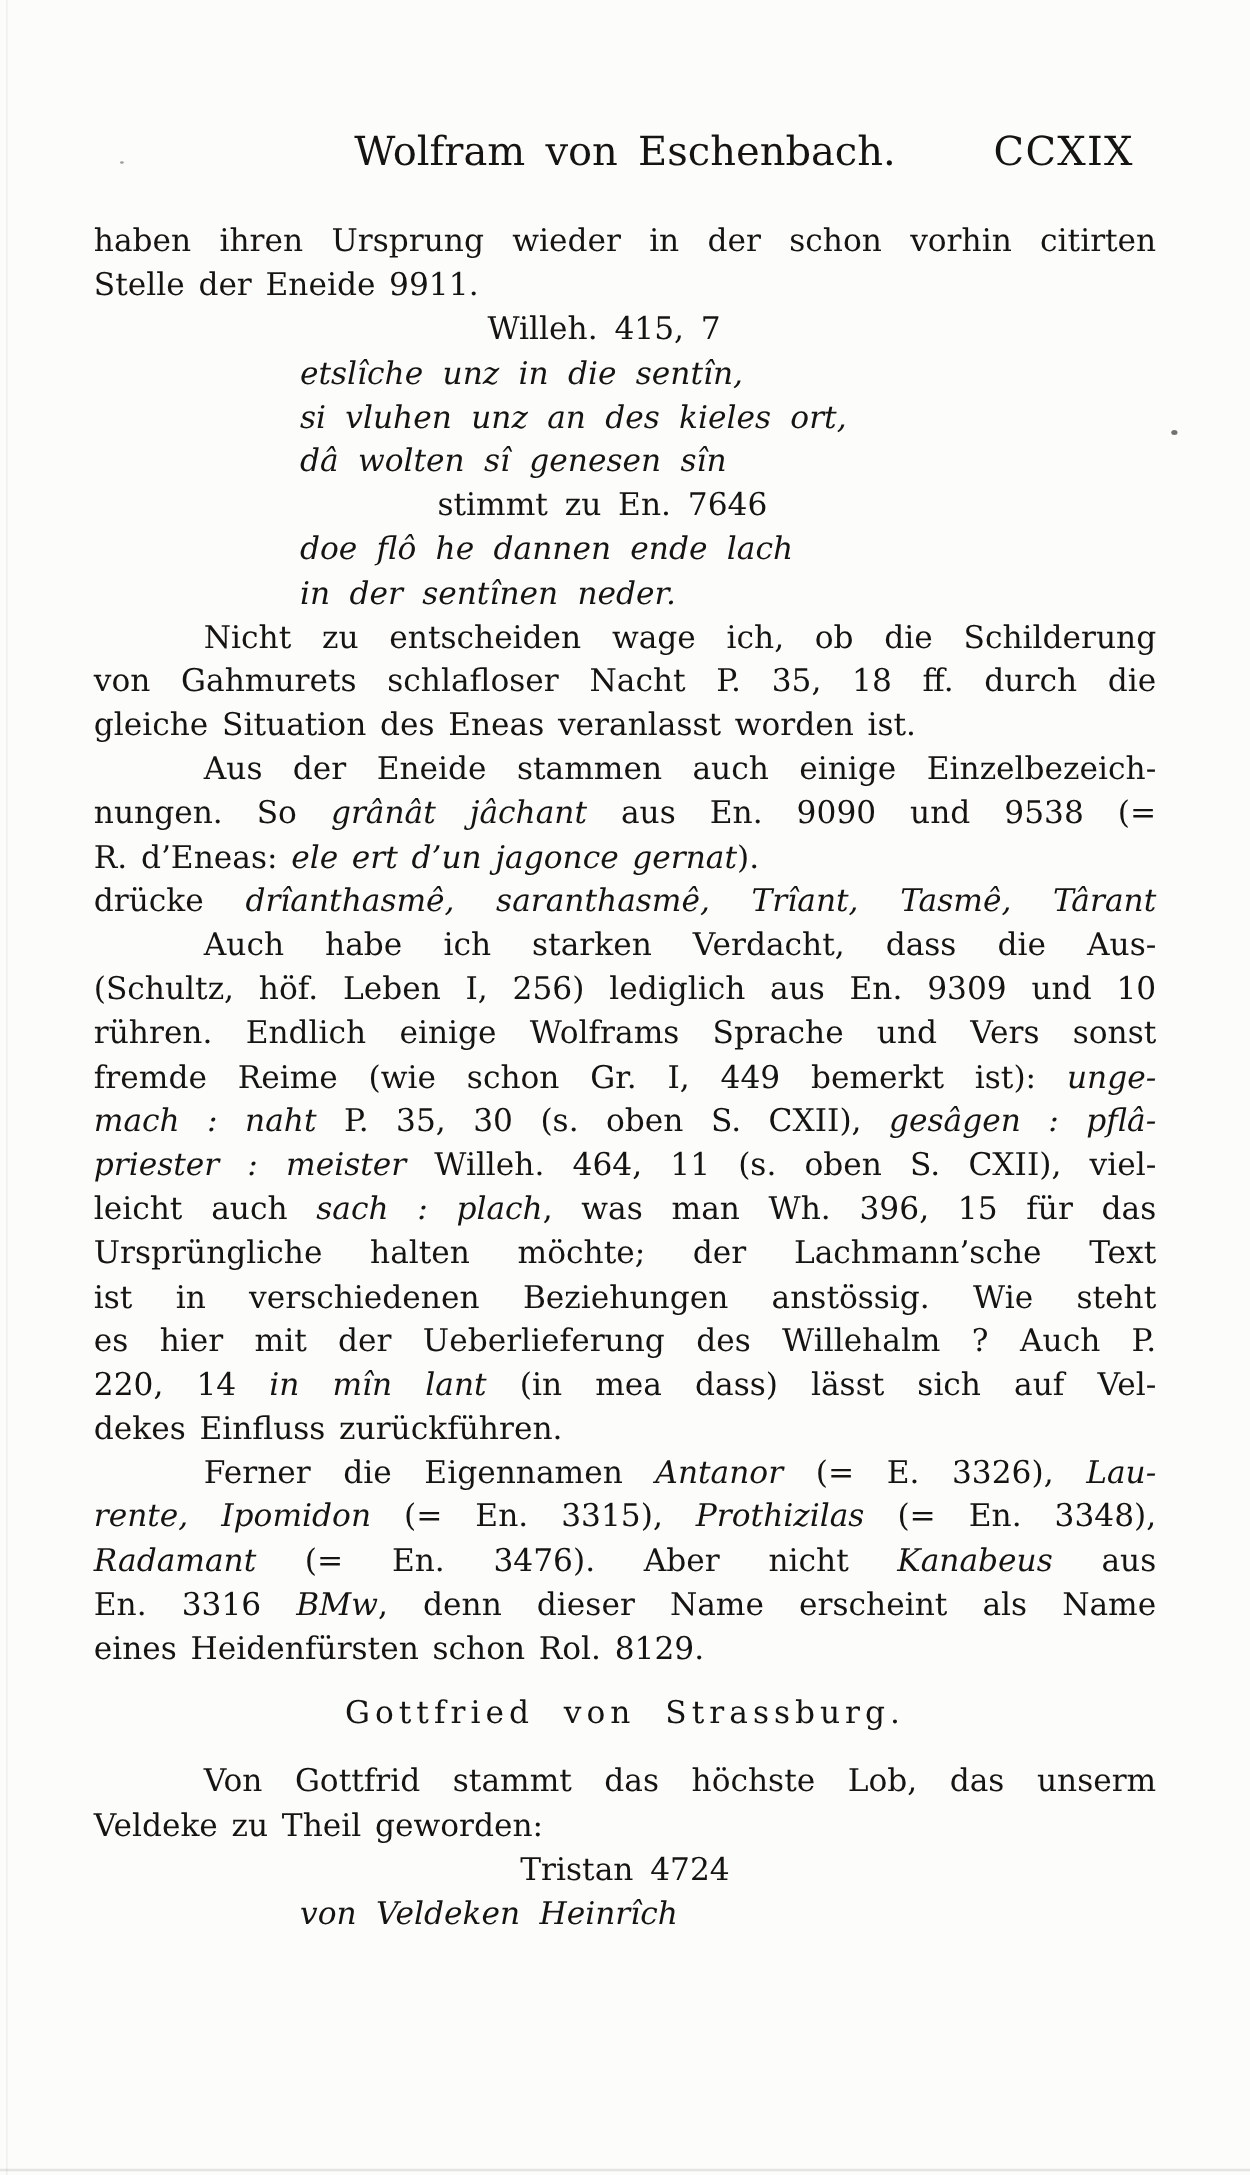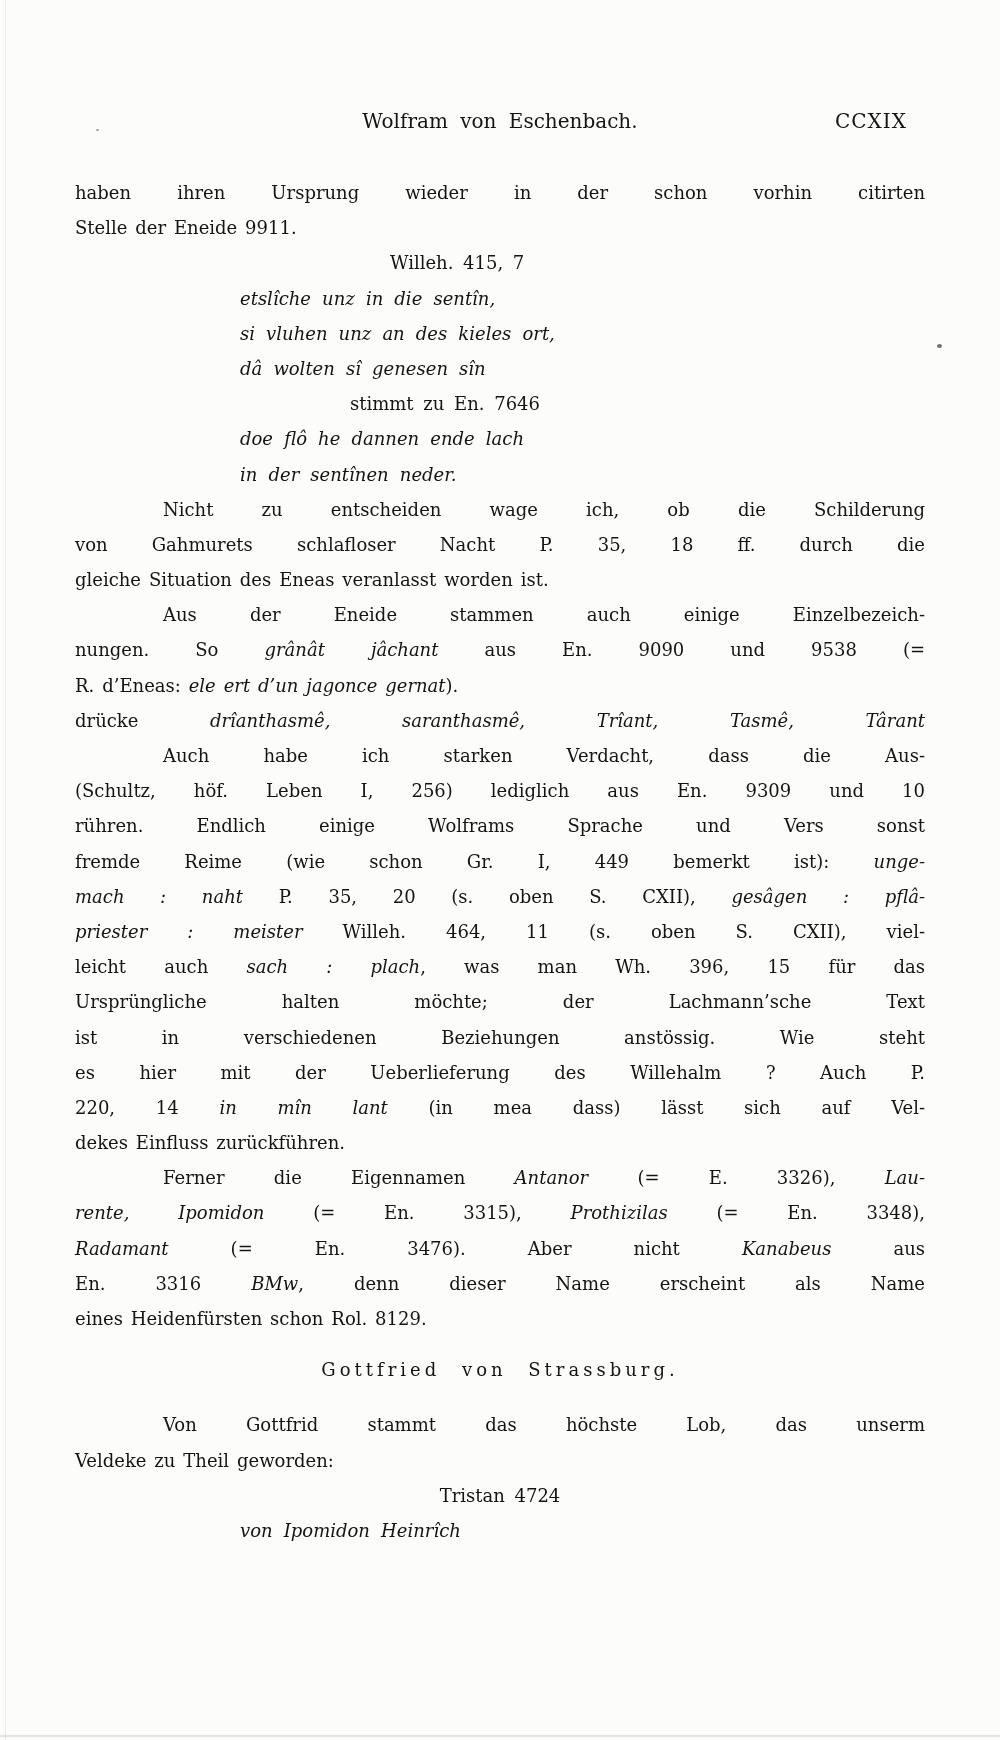--- a/index.html
+++ b/index.html
@@ -30,36 +30,36 @@
   .speck-2 { left: 937px; top: 344px; width: 5px; height: 4px; background: rgba(40,40,40,0.65); }
 
   
   .running-head {
     position: absolute;
     top: 104px;
     left: 75px;
     width: 850px;
     height: 35px;
     line-height: 35px;
-    font-size: 20px;
+    font-size: 32px;
     word-spacing: 6px;
   }
   .running-title { display: block; text-align: center; }
   .running-pageno {
     position: absolute; right: 18px; top: 0;
     letter-spacing: 1px;
   }
 
   
   .page-body {
     position: absolute;
     top: 175px;
     left: 75px;
     width: 850px;
-    font-size: 18px;
+    font-size: 25px;
   }
   .line {
     line-height: 35.2px;
     height: 35.2px;
     white-space: nowrap;
     word-spacing: 0.12em;
   }
   .line.j  { white-space: normal; text-align: justify; text-align-last: justify; }
   .line.l  { text-align: left; }
   .line.ind { text-indent: 88px; }
@@ -102,32 +102,32 @@
       <div class="line j"><span>von Gahmurets schlafloser Nacht P. 35, 18 ff. durch die</span></div>
       <div class="line l"><span>gleiche Situation des Eneas veranlasst worden ist.</span></div>
       <div class="line j ind"><span>Aus der Eneide stammen auch einige Einzelbezeich-</span></div>
       <div class="line j"><span>nungen.  So </span><span class="it">grânât jâchant</span><span> aus En. 9090 und 9538 (=</span></div>
       <div class="line l"><span>R. d’Eneas: </span><span class="it">ele ert d’un jagonce gernat</span><span>).</span></div>
       <div class="line j"><span>drücke </span><span class="it">drîanthasmê, saranthasmê, Trîant, Tasmê, Târant</span></div>
       <div class="line j ind"><span>Auch habe ich starken Verdacht, dass die Aus-</span></div>
       <div class="line j"><span>(Schultz, höf. Leben I, 256) lediglich aus En. 9309 und 10</span></div>
       <div class="line j"><span>rühren.  Endlich einige Wolframs Sprache und Vers sonst</span></div>
       <div class="line j"><span>fremde Reime (wie schon Gr. I, 449 bemerkt ist): </span><span class="it">unge-</span></div>
-      <div class="line j"><span class="it">mach : naht</span><span> P. 35, 20 (s. oben S. CXII), </span><span class="it">gesâgen : pflâ-</span></div>
+      <div class="line j"><span class="it">mach : naht</span><span> P. 35, 30 (s. oben S. CXII), </span><span class="it">gesâgen : pflâ-</span></div>
       <div class="line j"><span class="it">priester : meister</span><span> Willeh. 464, 11 (s. oben S. CXII), viel-</span></div>
       <div class="line j"><span>leicht auch </span><span class="it">sach : plach</span><span>, was man Wh. 396, 15 für das</span></div>
       <div class="line j"><span>Ursprüngliche halten möchte; der Lachmann’sche Text</span></div>
       <div class="line j"><span>ist in verschiedenen Beziehungen anstössig.  Wie steht</span></div>
       <div class="line j"><span>es hier mit der Ueberlieferung des Willehalm ? Auch P.</span></div>
       <div class="line j"><span>220, 14 </span><span class="it">in mîn lant</span><span> (in mea dass) lässt sich auf Vel-</span></div>
       <div class="line l"><span>dekes Einfluss zurückführen.</span></div>
       <div class="line j ind"><span>Ferner die Eigennamen </span><span class="it">Antanor</span><span> (= E. 3326), </span><span class="it">Lau-</span></div>
       <div class="line j"><span class="it">rente, Ipomidon</span><span> (= En. 3315), </span><span class="it">Prothizilas</span><span> (= En. 3348),</span></div>
       <div class="line j"><span class="it">Radamant</span><span> (= En. 3476).  Aber nicht </span><span class="it">Kanabeus</span><span> aus</span></div>
       <div class="line j"><span>En. 3316 </span><span class="it">BMw</span><span>, denn dieser Name erscheint als Name</span></div>
       <div class="line l"><span>eines Heidenfürsten schon Rol. 8129.</span></div>
       <div class="line heading" style="margin-top: 16px;"><span>Gottfried von Strassburg.</span></div>
       <div class="line j ind" style="margin-top: 20px;"><span>Von Gottfrid stammt das höchste Lob, das unserm</span></div>
       <div class="line l"><span>Veldeke zu Theil geworden:</span></div>
       <div class="line c"><span>Tristan 4724</span></div>
-      <div class="line v"><span class="it">von Ipomidon Heinrîch</span></div>
+      <div class="line v"><span class="it">von Veldeken Heinrîch</span></div>
     </div>
 </div>
 
 </body></html>

